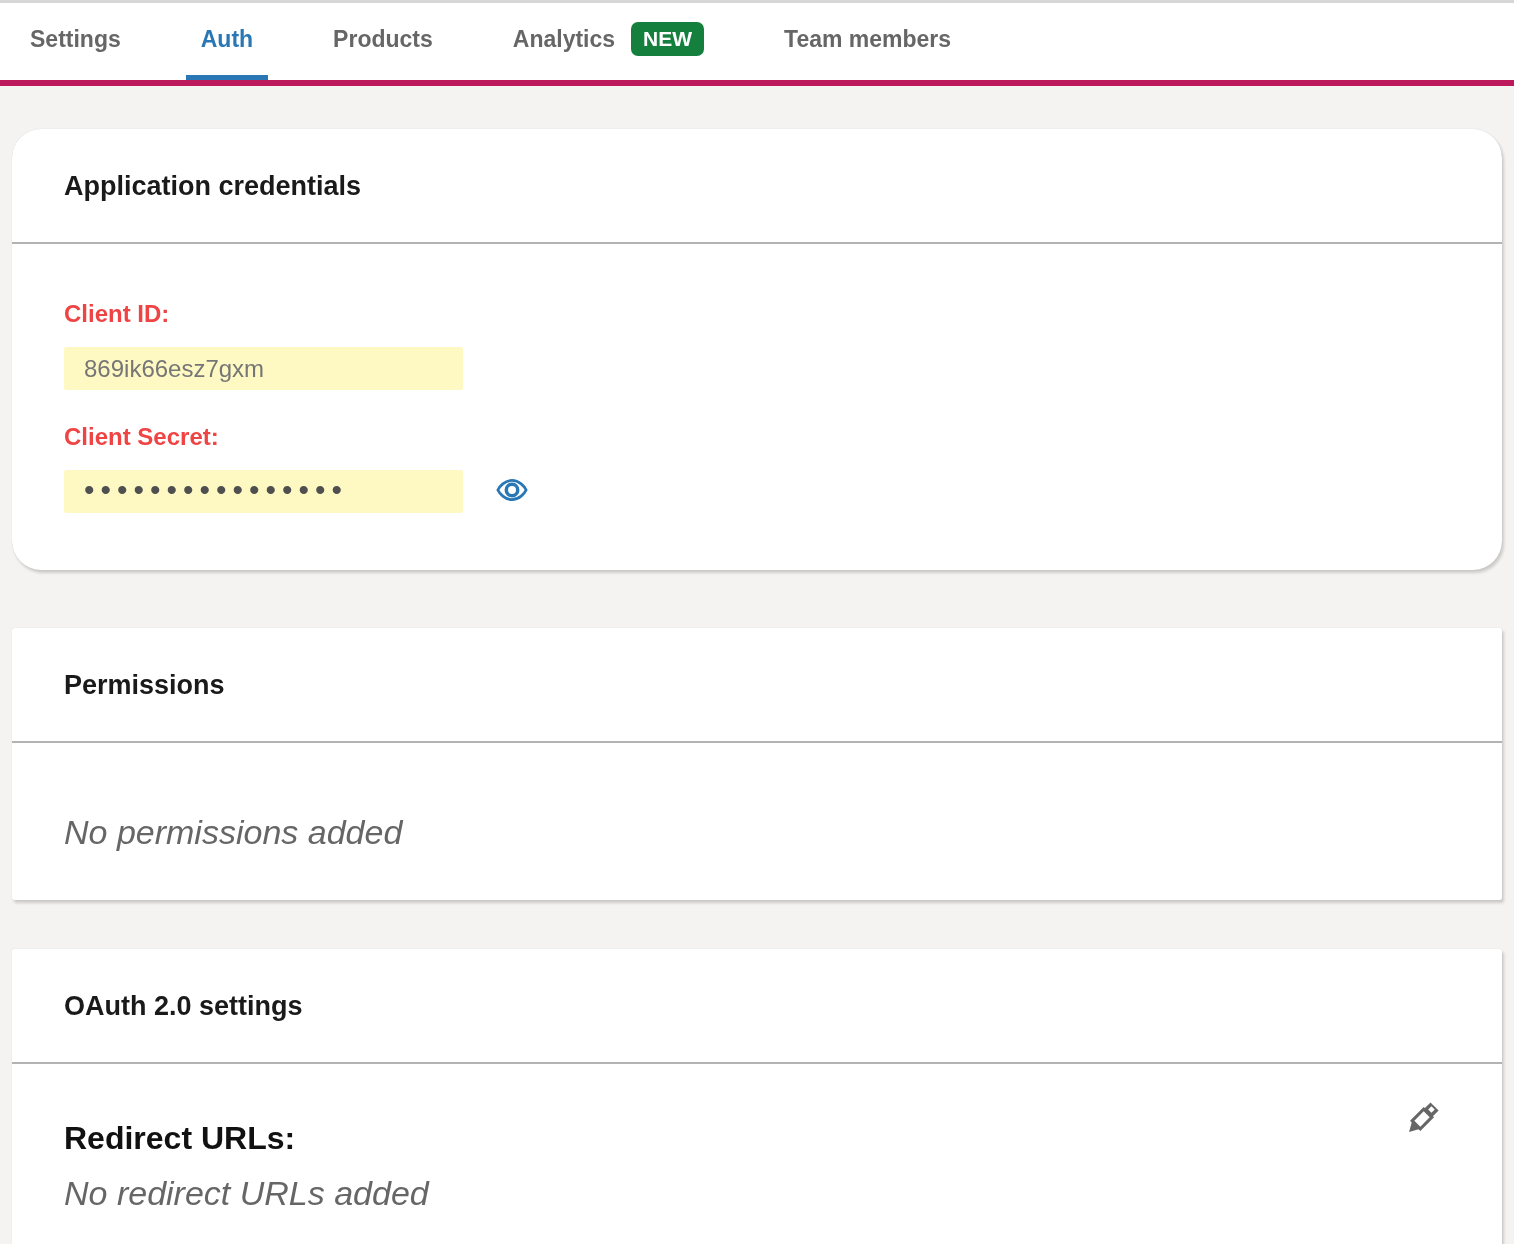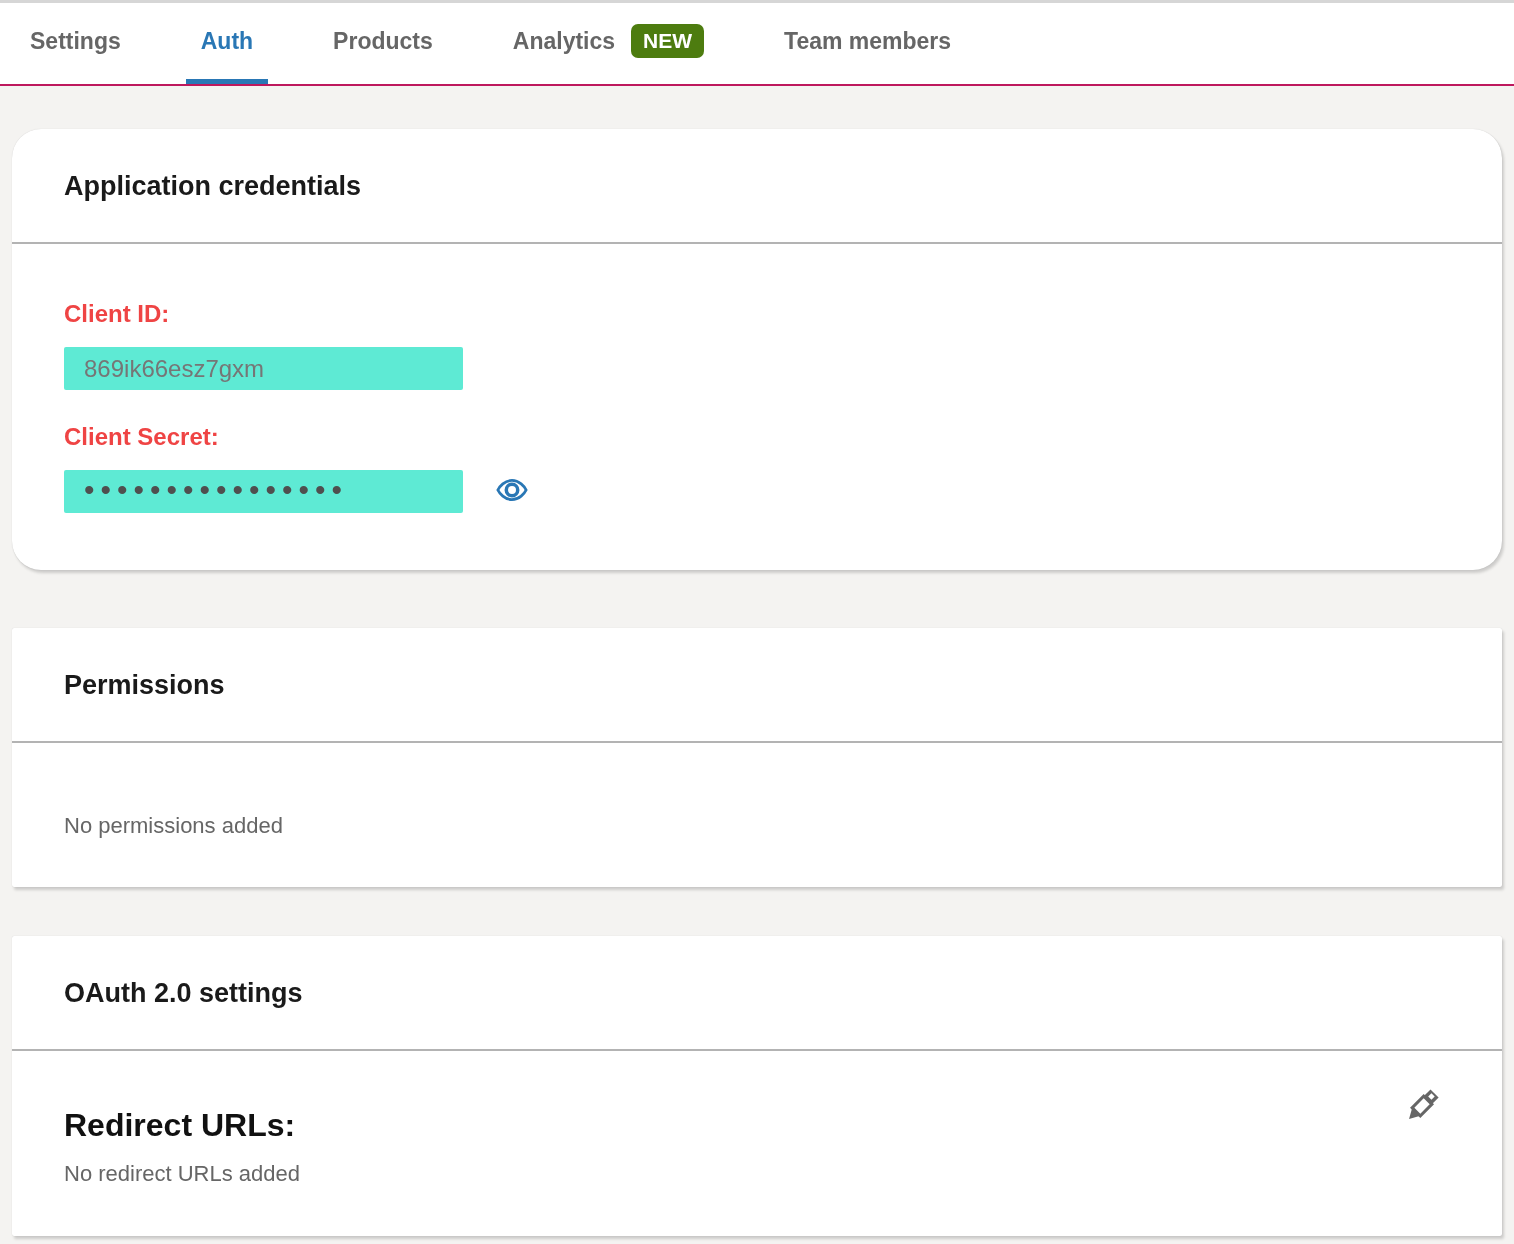--- a/index.html
+++ b/index.html
@@ -7,21 +7,21 @@
     width: 1514px; height: 1244px;
     background: #f4f3f1;
     font-family: "Liberation Sans", sans-serif;
     overflow: hidden;
   }
 
   
   .tabbar {
     background: #ffffff;
     border-top: 3px solid #d6d6d6;
-    border-bottom: 2px solid #be185d;
+    border-bottom: 6px solid #be185d;
     height: 86px;
     display: flex;
     align-items: stretch;
     padding-left: 15px;
   }
   .tab {
     display: flex;
     align-items: center;
     margin-right: 50px;
     padding: 0 15px;
@@ -31,21 +31,21 @@
     border-bottom: 5px solid transparent;
     cursor: pointer;
     white-space: nowrap;
   }
   .tab.active {
     color: #2977b5;
     border-bottom-color: #2977b5;
   }
   .badge {
     display: inline-block;
-    background: #4d7c0f;
+    background: #15803d;
     color: #ffffff;
     font-size: 21px;
     font-weight: 700;
     line-height: 1;
     padding: 6px 12px 7px;
     border-radius: 7px;
     margin-left: 16px;
   }
 
   
@@ -73,21 +73,21 @@
 
   .field-label {
     font-size: 24px;
     font-weight: 700;
     color: #ef4444;
     margin-bottom: 19px;
   }
   .field-box {
     width: 399px;
     height: 43px;
-    background: #5eead4;
+    background: #fef9c3;
     border-radius: 2px;
     display: flex;
     align-items: center;
     padding-left: 20px;
     font-size: 24px;
     color: #767676;
   }
   .field-gap { height: 33px; }
   .secret-row { display: flex; align-items: center; }
   .secret-dots {
@@ -99,21 +99,22 @@
   }
   .eye-btn {
     margin-left: 30px;
     width: 38px; height: 34px;
     display: flex; align-items: center; justify-content: center;
     cursor: pointer;
     background: none; border: none;
   }
 
   .empty-text {
-    font-size: 22px;
+    font-size: 34px;
+    font-style: italic;
     color: #666666;
   }
   .redirect-label {
     font-size: 32px;
     font-weight: 700;
     color: #111111;
     margin-bottom: 17px;
   }
   .edit-btn {
     position: absolute;

